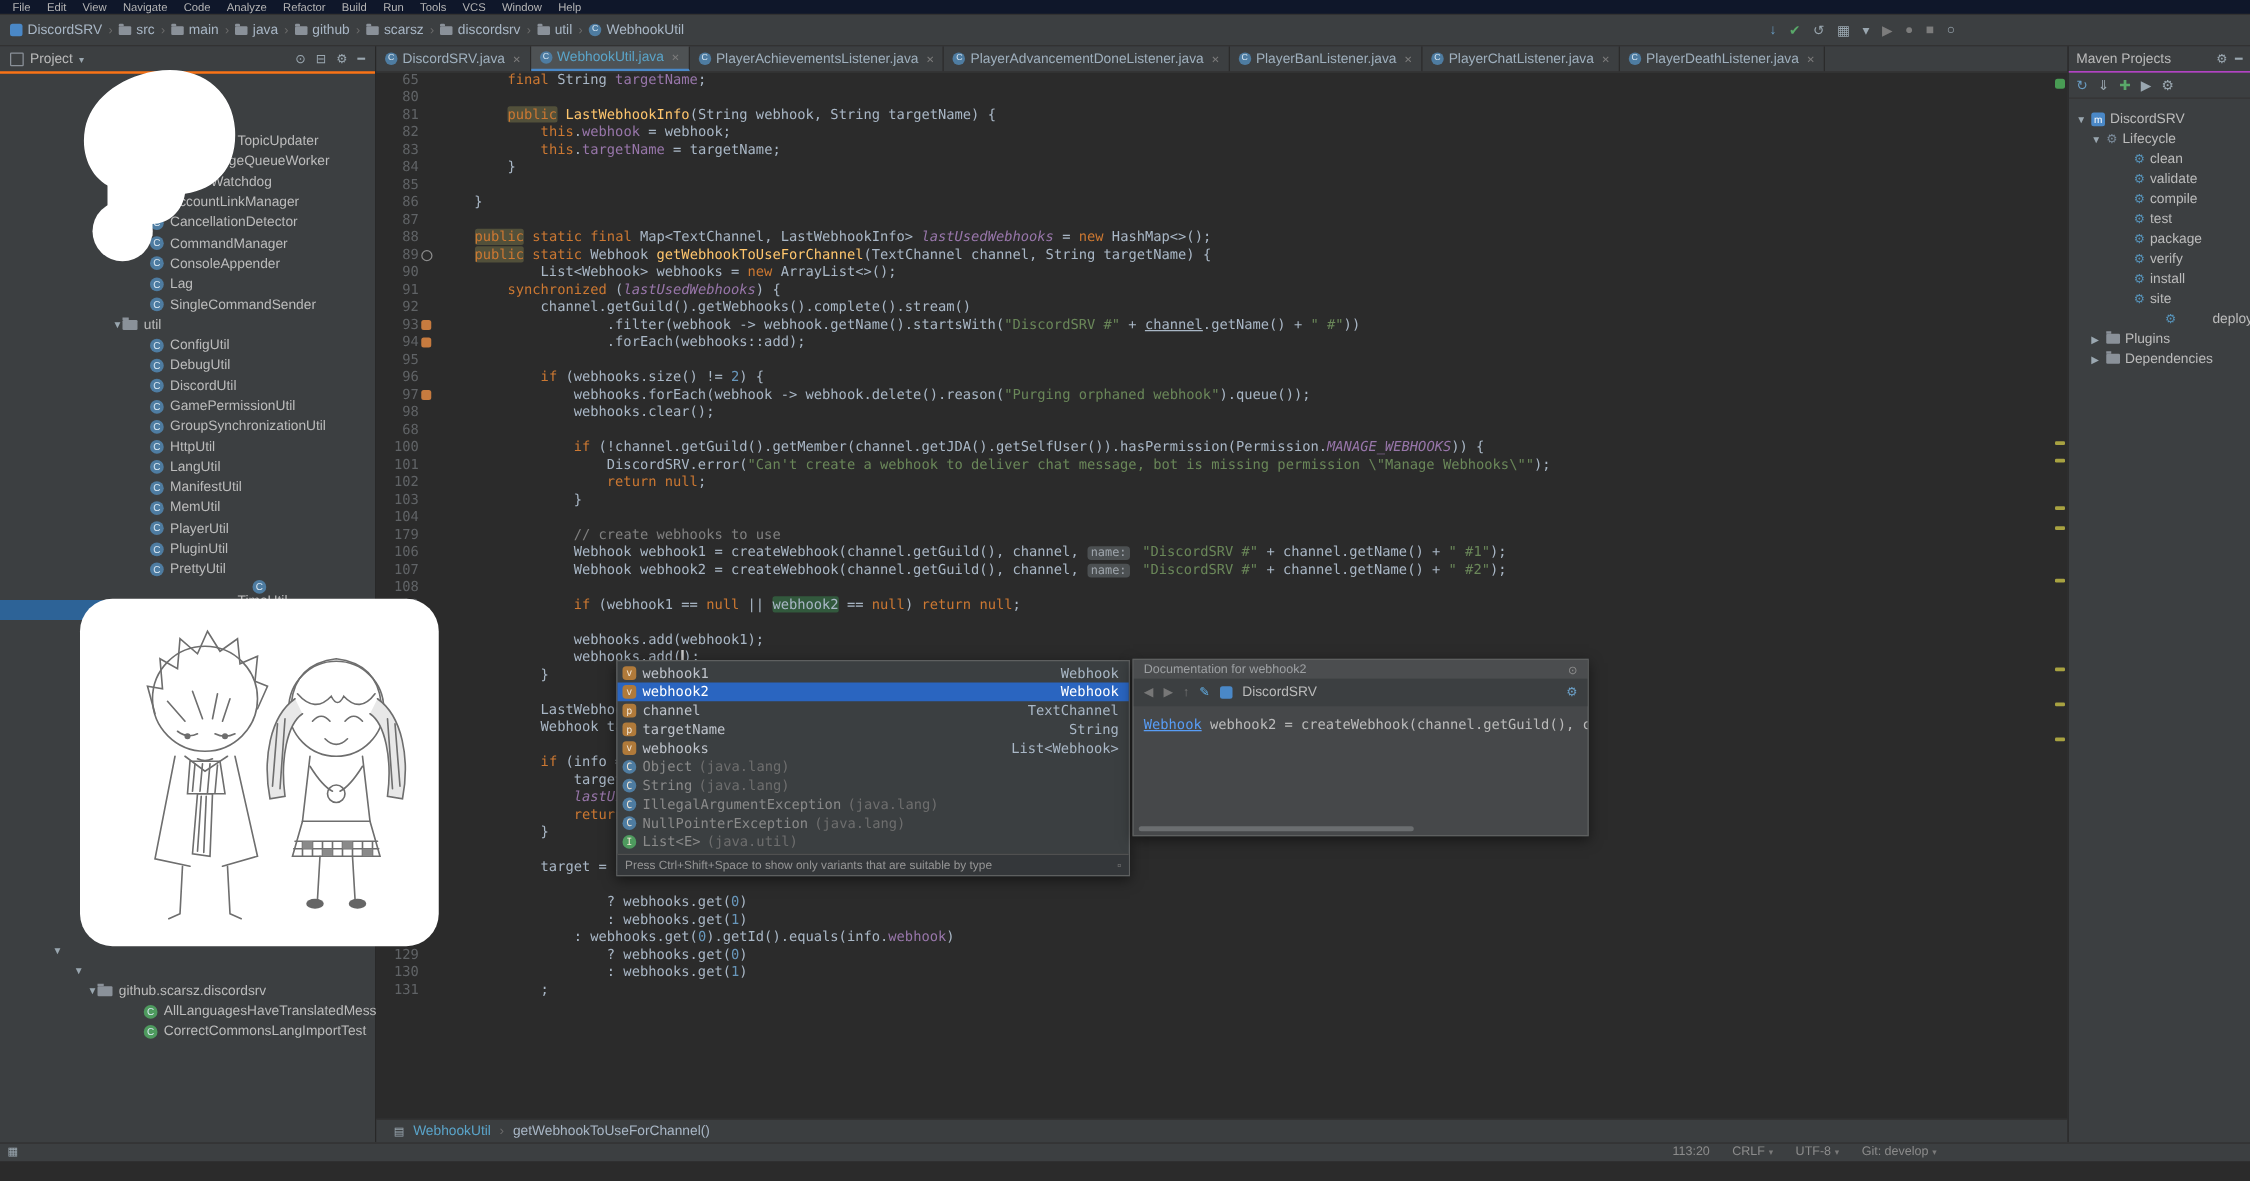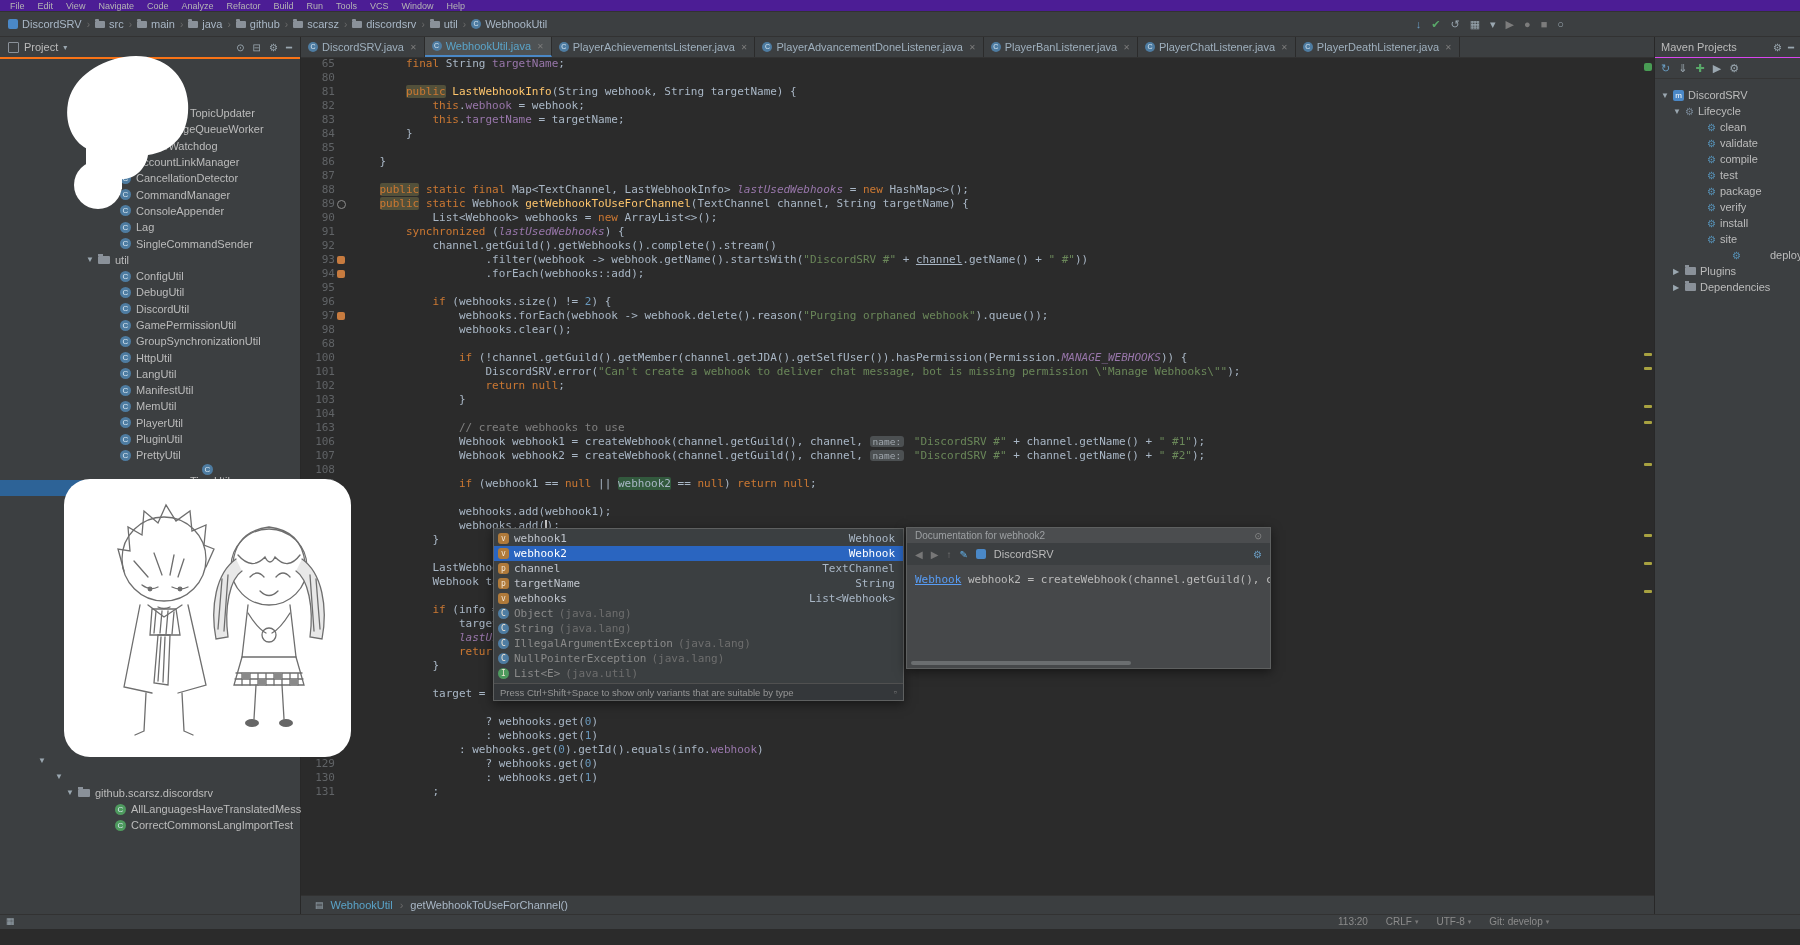--- a/index.html
+++ b/index.html
@@ -1,19 +1,19 @@
 <!DOCTYPE html>
 <html><head>
 <meta charset="utf-8">
 <style>
   html,body{margin:0;padding:0;background:#1e1e1e;}
   .app{position:relative;width:1800px;height:945px;background:#2B2B2B;overflow:hidden;
        font-family:"Liberation Sans",sans-serif;color:#A9B7C6;}
   
-  .menubar{height:11px;background:#4c1d95;border-bottom:1px solid #323232;display:flex;gap:13px;
+  .menubar{height:11px;background:#0f172a;border-bottom:1px solid #323232;display:flex;gap:13px;
            align-items:center;padding:0 10px;font-size:9px;color:#B5B5B5;}
   .menu-item{cursor:default;}
   .toolbar{height:24px;background:#3C3F41;border-bottom:1px solid #323232;display:flex;align-items:center;padding:0 8px;}
   .navbar{display:flex;align-items:center;gap:5px;font-size:11px;color:#A9B7C6;}
   .nav-item{display:flex;align-items:center;gap:4px;}
   .nav-sep{color:#6B6B6B;font-size:10px;}
   .nv-ic{display:inline-block;}
   .nv-ic.folder{width:10px;height:7px;background:#8A9199;border-radius:1px;position:relative;}
   .nv-ic.folder::before{content:"";position:absolute;top:-2px;left:0;width:4px;height:2px;background:#8A9199;border-radius:1px 1px 0 0;}
   .nv-ic.project{width:10px;height:10px;background:#4A88C7;border-radius:2px;}
@@ -25,21 +25,21 @@
   
   .main{display:flex;height:877px;}
   
   .project-panel{width:300px;background:#3C3F41;border-right:1px solid #282828;position:relative;flex:none;}
   .panel-header{height:20px;display:flex;align-items:center;gap:5px;padding:0 8px;font-size:11px;color:#BBB;border-bottom:2px solid #f97316;}
   .ph-tabicon{width:9px;height:9px;border:1px solid #8A9199;border-radius:1px;}
   .ph-arrow{font-size:8px;color:#9AA7B0;}
   .ph-icons{margin-left:auto;display:flex;gap:8px;color:#9AA7B0;font-size:10px;}
   .tree{position:absolute;top:20px;left:0;right:0;}
   .tree-top{padding-top:48px;}
-  .trow{height:16.3px;display:flex;align-items:center;font-size:11px;color:#BCBCBC;white-space:nowrap;}
+  .trow{height:16.3px;display:flex;align-items:center;font-size:11px;color:#BCBCBC;white-space:nowrap;text-align:right;}
   .trow.sel{background:#2D6397;}
   .t-arrow{font-size:8px;color:#9AA7B0;width:12px;flex:none;}
   .t-ic{flex:none;margin-right:5px;}
   .t-ic.class,.t-ic.testclass{width:11px;height:11px;border-radius:50%;background:#4E7CA1;color:#D9E7F2;font-size:8px;line-height:11px;text-align:center;}
   .t-ic.testclass{background:#4E9A5E;}
   .t-ic.class::before,.t-ic.testclass::before{content:"C";}
   .t-ic.folder{width:12px;height:8px;background:#8A9199;border-radius:1px;position:relative;}
   .t-ic.folder::before{content:"";position:absolute;top:-2px;left:0;width:5px;height:2px;background:#8A9199;}
   .tree-bottom{position:absolute;top:695px;left:0;right:0;}
   .blob-svg{position:absolute;left:58px;top:16px;z-index:3;}
@@ -411,21 +411,21 @@
             <div class="lnum">95</div>
             <div class="lnum">96</div>
             <div class="lnum">97</div>
             <div class="lnum">98</div>
             <div class="lnum">68</div>
             <div class="lnum">100</div>
             <div class="lnum">101</div>
             <div class="lnum">102</div>
             <div class="lnum">103</div>
             <div class="lnum">104</div>
-            <div class="lnum">163</div>
+            <div class="lnum">179</div>
             <div class="lnum">106</div>
             <div class="lnum">107</div>
             <div class="lnum">108</div>
             <div class="lnum">109</div>
             <div class="lnum">110</div>
             <div class="lnum">111</div>
             <div class="lnum">112</div>
             <div class="lnum">113</div>
             <div class="lnum">114</div>
             <div class="lnum">115</div>

